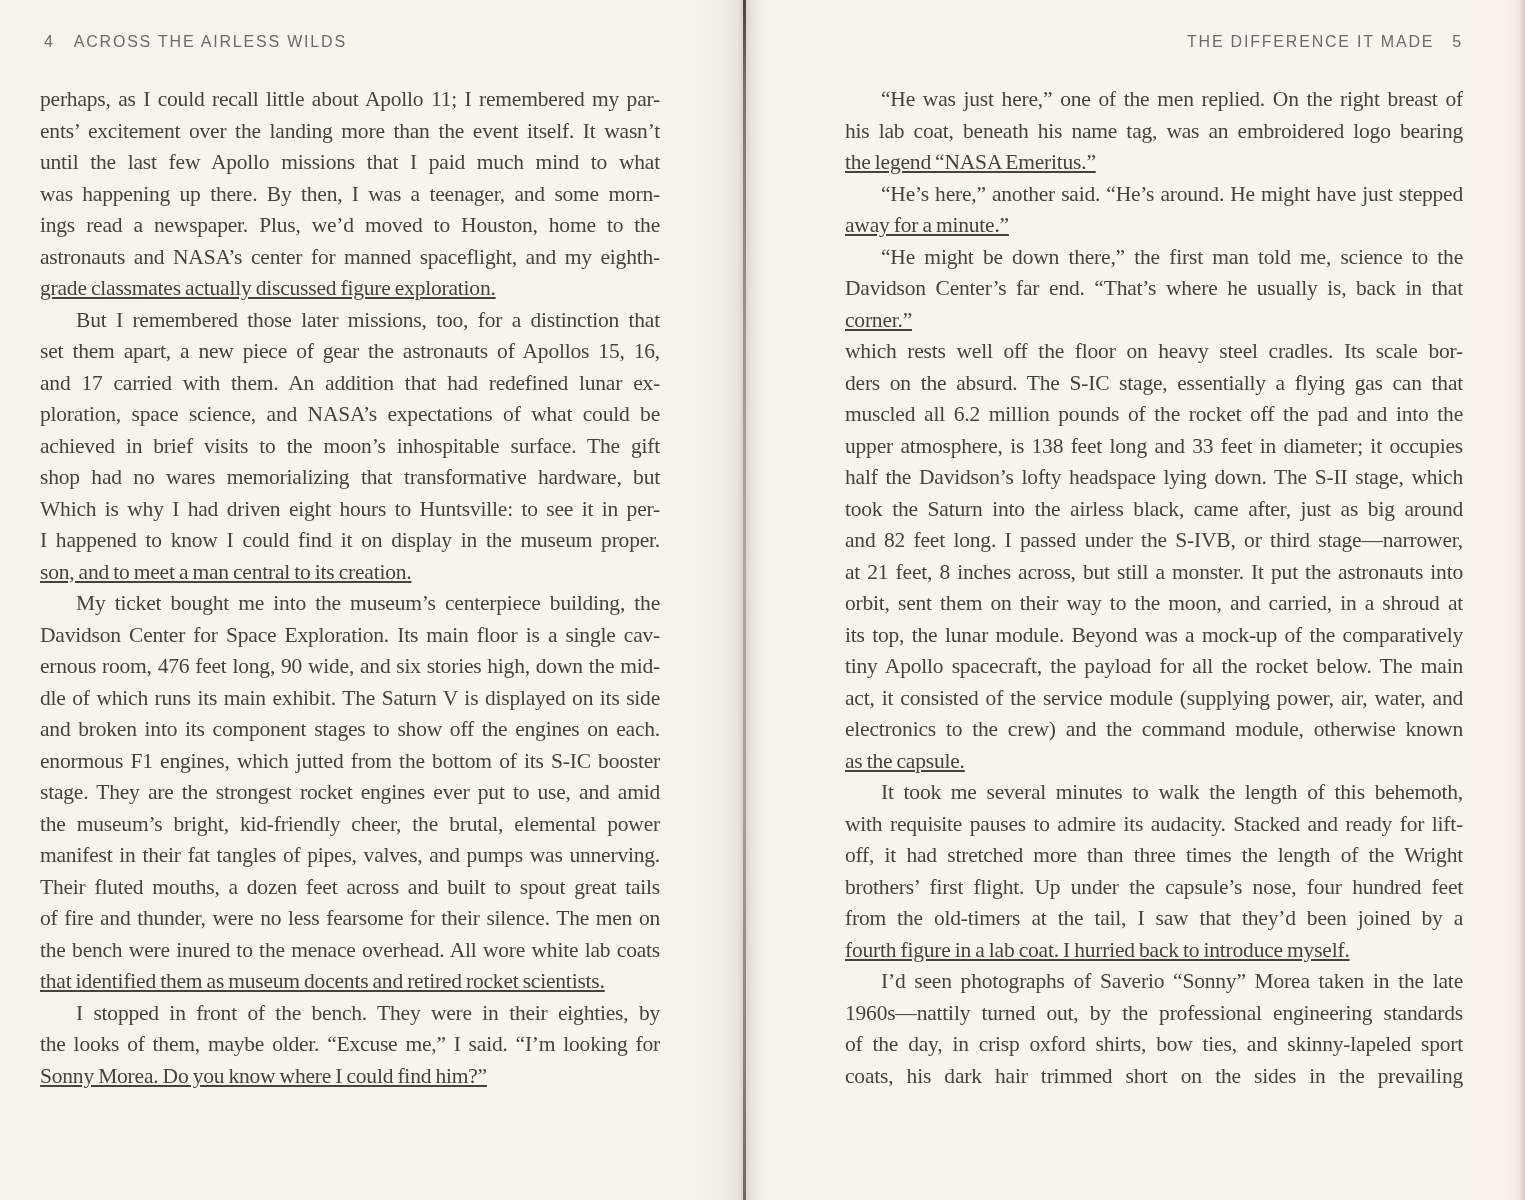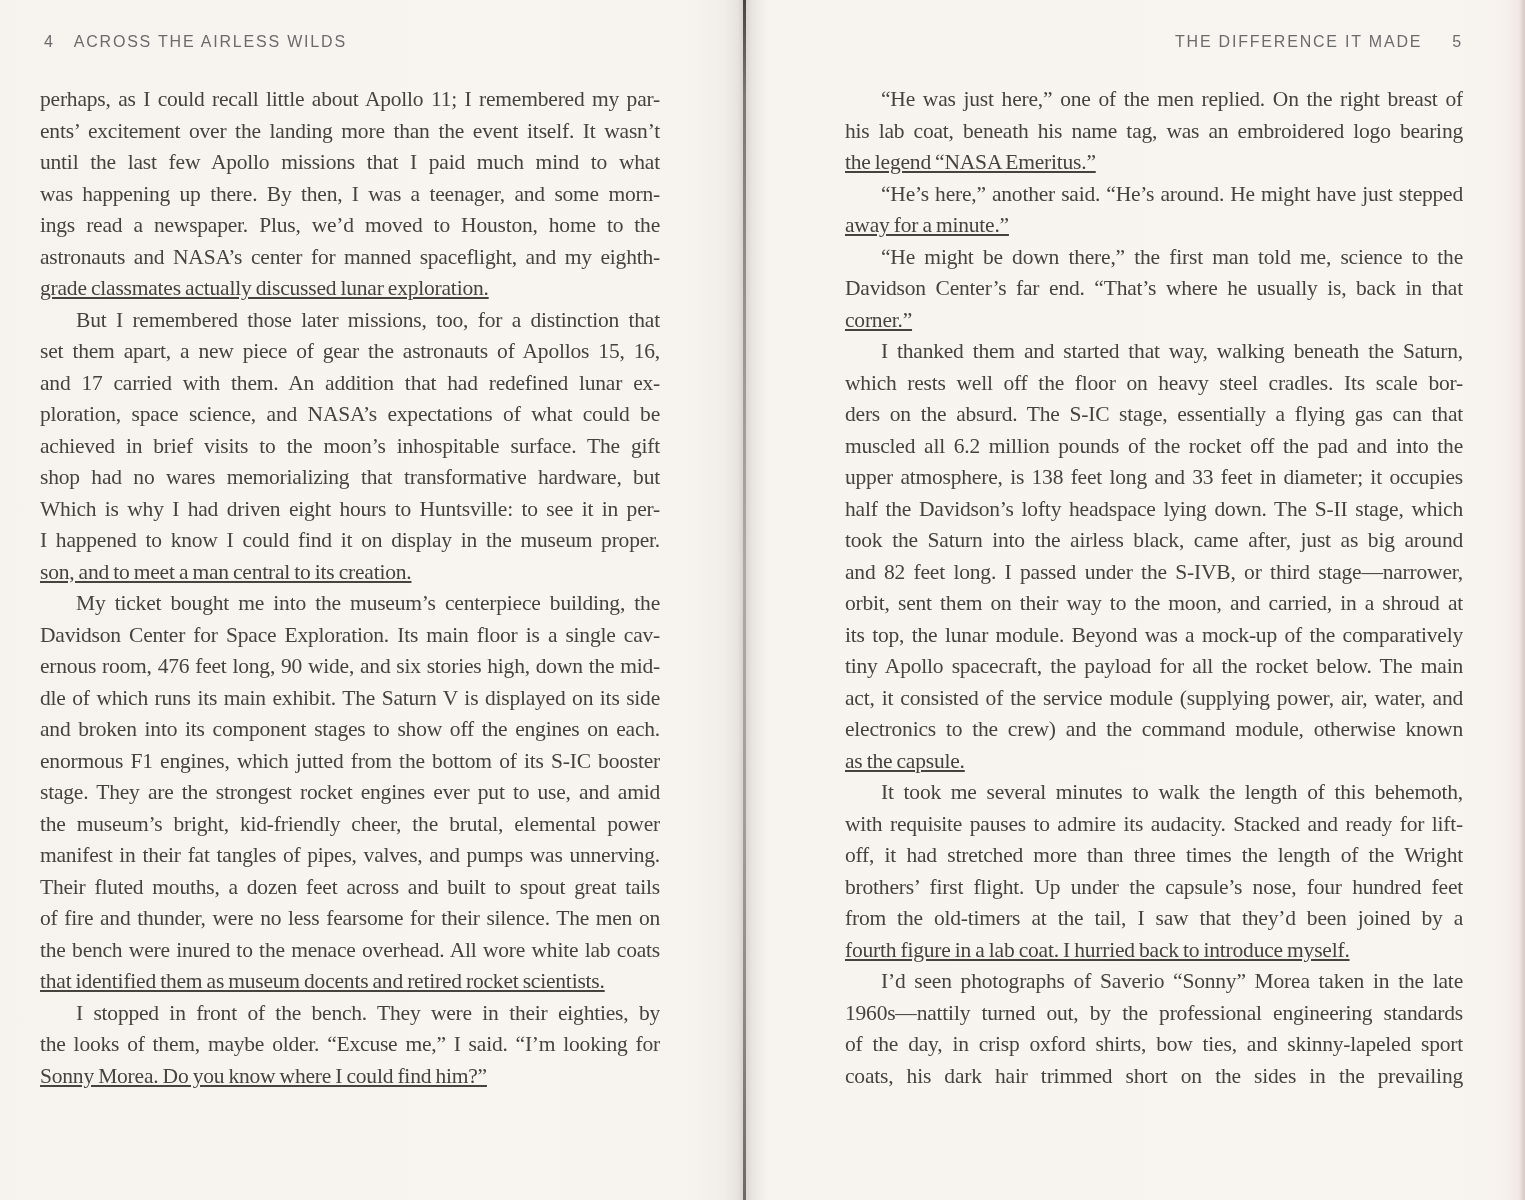--- a/index.html
+++ b/index.html
@@ -28,21 +28,21 @@
     position: absolute; top: 33px;
     font-family: "Liberation Sans", sans-serif;
     font-size: 16px; line-height: 18px;
     font-weight: 500;
     letter-spacing: 1.8px;
     color: var(--header, #6b6b6b);
     display: flex;
     white-space: nowrap;
   }
   .page.left .running-header { left: 44px; gap: 19px; }
-  .page.right .running-header { right: 62px; gap: 30px; }
+  .page.right .running-header { right: 62px; gap: 18px; }
   .body-text { position: absolute; top: 84px; }
   .page.left  .body-text { left: 40px;  width: 620px; }
   .page.right .body-text { left: 100px; width: 618px; }
   .line {
     height: 31.5px; line-height: 31.5px;
     font-size: 21.5px;
     letter-spacing: -0.2px; word-spacing: -1px;
     text-align: justify; text-align-last: justify;
     overflow: hidden; white-space: normal;
   }
@@ -82,21 +82,21 @@
       <span>4</span>
       <span>ACROSS THE AIRLESS WILDS</span>
     </header>
     <div class="body-text" id="left-body">
         <div class="line">perhaps, as I could recall little about Apollo 11; I remembered my par-</div>
         <div class="line">ents’ excitement over the landing more than the event itself. It wasn’t</div>
         <div class="line">until the last few Apollo missions that I paid much mind to what</div>
         <div class="line">was happening up there. By then, I was a teenager, and some morn-</div>
         <div class="line">ings read a newspaper. Plus, we’d moved to Houston, home to the</div>
         <div class="line">astronauts and NASA’s center for manned spaceflight, and my eighth-</div>
-        <div class="line para-end">grade classmates actually discussed lunar exploration.</div>
+        <div class="line para-end">grade classmates actually discussed figure exploration.</div>
         <div class="line indent">But I remembered those later missions, too, for a distinction that</div>
         <div class="line">set them apart, a new piece of gear the astronauts of Apollos 15, 16,</div>
         <div class="line">and 17 carried with them. An addition that had redefined lunar ex-</div>
         <div class="line">ploration, space science, and NASA’s expectations of what could be</div>
         <div class="line">achieved in brief visits to the moon’s inhospitable surface. The gift</div>
         <div class="line">shop had no wares memorializing that transformative hardware, but</div>
         <div class="line">Which is why I had driven eight hours to Huntsville: to see it in per-</div>
         <div class="line">I happened to know I could find it on display in the museum proper.</div>
         <div class="line para-end">son, and to meet a man central to its creation.</div>
         <div class="line indent">My ticket bought me into the museum’s centerpiece building, the</div>
@@ -125,28 +125,28 @@
     </header>
     <div class="body-text" id="right-body">
         <div class="line indent">“He was just here,” one of the men replied. On the right breast of</div>
         <div class="line">his lab coat, beneath his name tag, was an embroidered logo bearing</div>
         <div class="line para-end">the legend “NASA Emeritus.”</div>
         <div class="line indent">“He’s here,” another said. “He’s around. He might have just stepped</div>
         <div class="line para-end">away for a minute.”</div>
         <div class="line indent">“He might be down there,” the first man told me, science to the</div>
         <div class="line">Davidson Center’s far end. “That’s where he usually is, back in that</div>
         <div class="line para-end">corner.”</div>
-        <div class="line indent">I thanked them and started that way, walking beneath the Saturn,</div>
         <div class="line">which rests well off the floor on heavy steel cradles. Its scale bor-</div>
         <div class="line">ders on the absurd. The S-IC stage, essentially a flying gas can that</div>
         <div class="line">muscled all 6.2 million pounds of the rocket off the pad and into the</div>
         <div class="line">upper atmosphere, is 138 feet long and 33 feet in diameter; it occupies</div>
         <div class="line">half the Davidson’s lofty headspace lying down. The S-II stage, which</div>
         <div class="line">took the Saturn into the airless black, came after, just as big around</div>
         <div class="line">and 82 feet long. I passed under the S-IVB, or third stage—narrower,</div>
+        <div class="line">at 21 feet, 8 inches across, but still a monster. It put the astronauts into</div>
         <div class="line">orbit, sent them on their way to the moon, and carried, in a shroud at</div>
         <div class="line">its top, the lunar module. Beyond was a mock-up of the comparatively</div>
         <div class="line">tiny Apollo spacecraft, the payload for all the rocket below. The main</div>
         <div class="line">act, it consisted of the service module (supplying power, air, water, and</div>
         <div class="line">electronics to the crew) and the command module, otherwise known</div>
         <div class="line para-end">as the capsule.</div>
         <div class="line indent">It took me several minutes to walk the length of this behemoth,</div>
         <div class="line">with requisite pauses to admire its audacity. Stacked and ready for lift-</div>
         <div class="line">off, it had stretched more than three times the length of the Wright</div>
         <div class="line">brothers’ first flight. Up under the capsule’s nose, four hundred feet</div>

